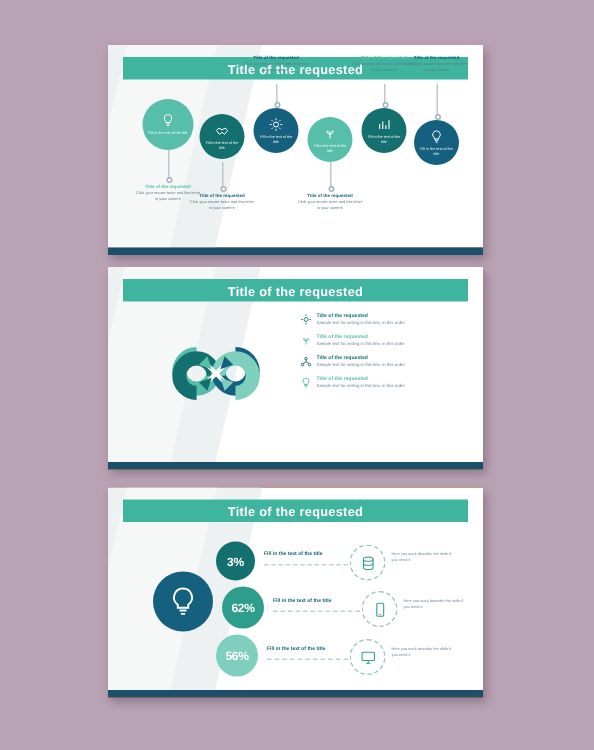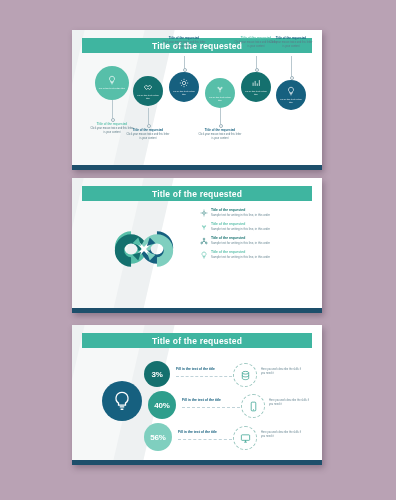--- a/index.html
+++ b/index.html
@@ -277,21 +277,21 @@
         <div class="s3-dash" style="left:104px;top:25px;width:56px;"></div>
         <div class="icon-circ" style="left:161px;top:12px;">
           <svg width="11" height="11" viewBox="0 0 24 24" fill="none" stroke="#2e9e8c" stroke-width="1.6">
             <ellipse cx="12" cy="6" rx="7" ry="3"></ellipse>
               <path d="M5 6v12c0 1.7 3.1 3 7 3s7-1.3 7-3V6"></path>
               <path d="M5 12c0 1.7 3.1 3 7 3s7-1.3 7-3"></path>
           </svg>
         </div>
         <div class="s3-note" style="left:189px;top:17px;">Here you work describe the skills if you need it</div>
 
-        <div class="pct" style="left:76px;top:40px;width:28px;height:28px;background:#2e9e8c;">40%</div>
+        <div class="pct" style="left:76px;top:40px;width:28px;height:28px;background:#2e9e8c;">62%</div>
         <div class="s3-row-title" style="left:110px;top:47px;color:#16607f;">Fill in the text of the title</div>
         <div class="s3-dash" style="left:110px;top:56px;width:58px;"></div>
         <div class="icon-circ" style="left:169px;top:43px;">
           <svg width="11" height="11" viewBox="0 0 24 24" fill="none" stroke="#2e9e8c" stroke-width="1.6">
             <rect x="7" y="2.5" width="10" height="19" rx="2"></rect>
               <path d="M11 19h2"></path>
           </svg>
         </div>
         <div class="s3-note" style="left:197px;top:48px;">Here you work describe the skills if you need it</div>
 

